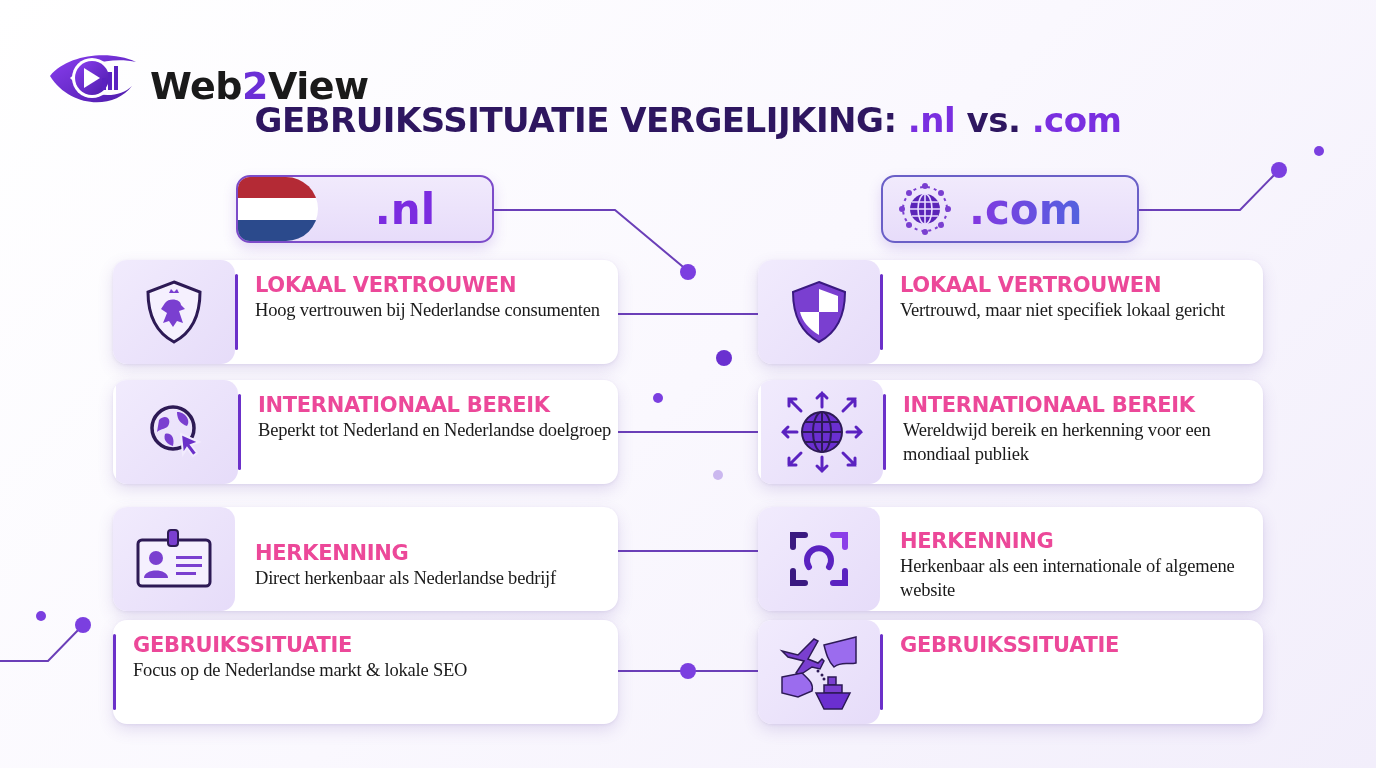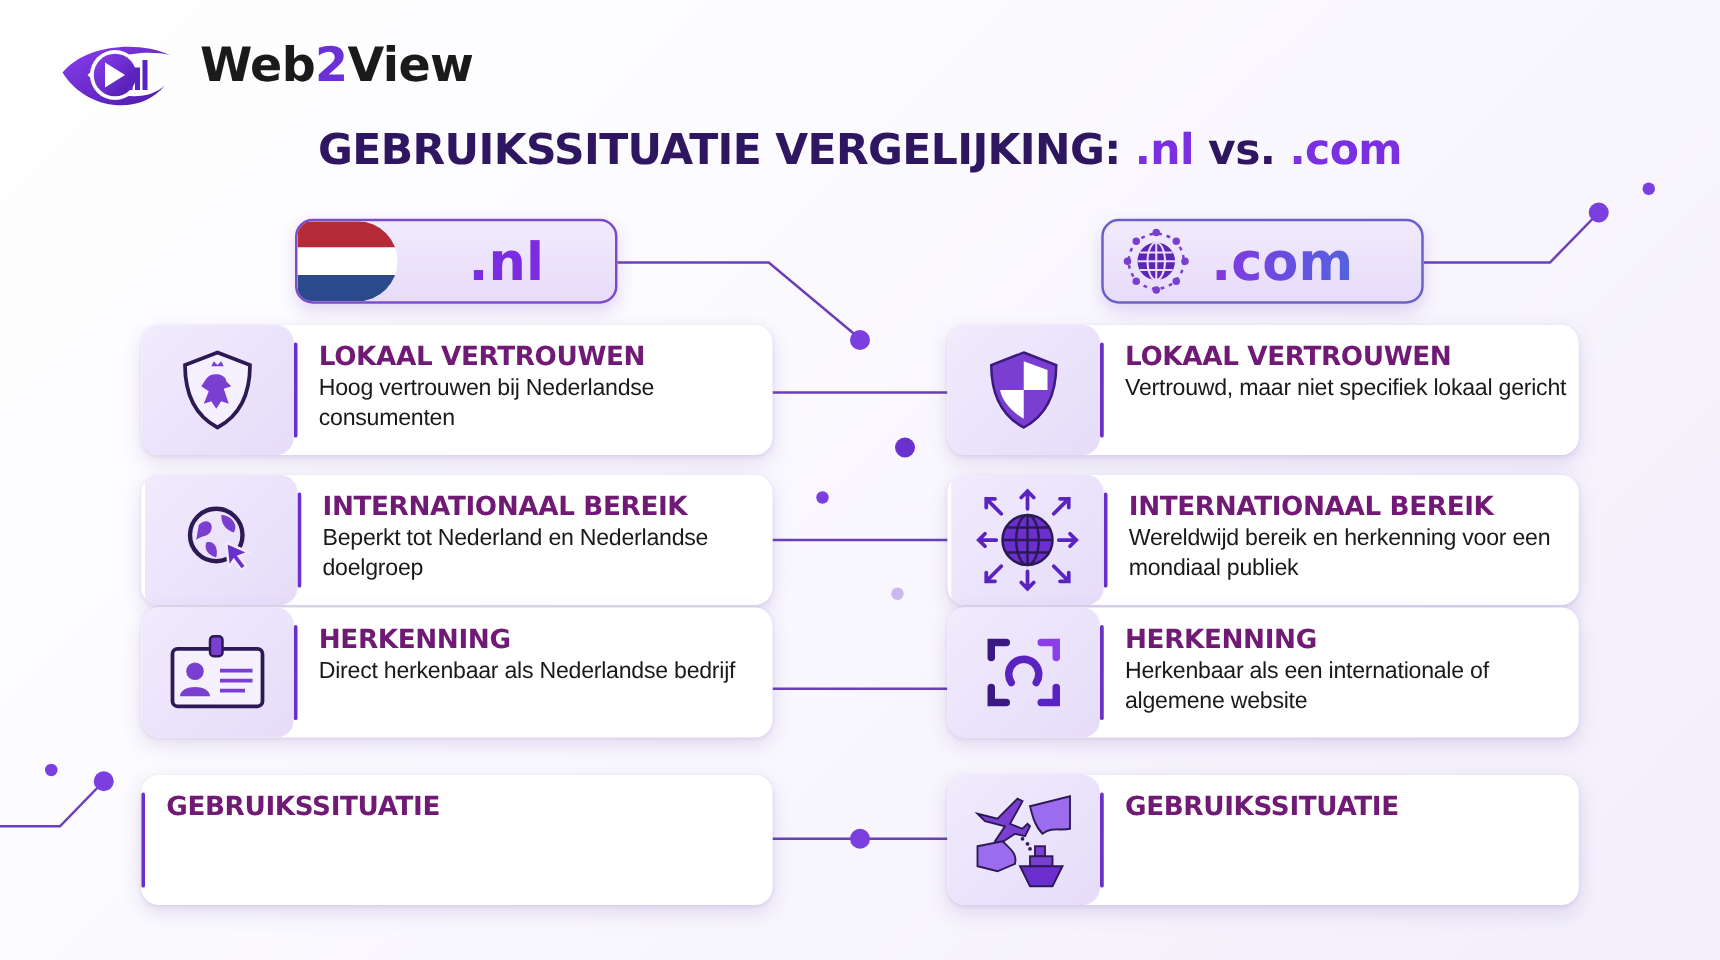--- a/index.html
+++ b/index.html
@@ -3,21 +3,21 @@
 <meta charset="utf-8">
 <style>
   * { box-sizing: border-box; margin: 0; padding: 0; }
   html, body { width: 1376px; height: 768px; overflow: hidden; }
   body {
     font-family: "Liberation Sans", "DejaVu Sans", sans-serif;
     background: linear-gradient(135deg, #ffffff 0%, #faf8fe 50%, #f2eefb 100%);
     position: relative;
     color: #111;
   }
-  .logo { position: absolute; left: 48px; top: 30px; display: flex; align-items: flex-start; gap: 20px; }
+  .logo { position: absolute; left: 48px; top: 48px; display: flex; align-items: flex-end; gap: 10px; }
   .logo svg { display: block; }
   .logo-text { font-size: 38px; font-weight: 700; color: #1a1a1a; letter-spacing: -0.5px; font-family: "DejaVu Sans", sans-serif; }
   .logo-text .two { color: #6b2fd6; }
 
   .title {
     position: absolute; left: 0; right: 0; top: 100px; text-align: center;
     font-family: "DejaVu Sans", sans-serif; font-weight: 700; font-size: 34px;
     color: #2e1660; letter-spacing: -0.5px;
   }
   .title .accent { color: #7a2fe0; }
@@ -54,28 +54,28 @@
   }
   .card .icon-box {
     width: 122px; height: 100%;
     background: linear-gradient(135deg, #f1ebfd 0%, #e6dcf9 100%);
     display: flex; align-items: center; justify-content: center;
     border-top-right-radius: 14px; border-bottom-right-radius: 14px;
     position: relative;
   }
   .card .divider { width: 3px; background: #6b30c9; margin: 14px 0 14px 0; border-radius: 2px; }
   .card .text { padding: 12px 0 0 17px; }
-  .card .heading { font-family: "DejaVu Sans", sans-serif; font-weight: 700; font-size: 21px; color: #701a75; letter-spacing: -0.3px; line-height: 26px; }
-  .card .desc { font-family: Liberation Sans, sans-serif; font-size: 18.5px; color: #1a1a1a; line-height: 24px; letter-spacing: -0.2px; width: 360px; }
+  .card .heading { font-family: "DejaVu Sans", sans-serif; font-weight: 700; font-size: 21px; color: #ec4899; letter-spacing: -0.3px; line-height: 26px; }
+  .card .desc { font-family: Liberation Serif, serif; font-size: 18.5px; color: #1a1a1a; line-height: 24px; letter-spacing: -0.2px; width: 360px; }
 
   .col-left .card { left: 113px; }
   .col-right .card { left: 758px; }
   .row0 { top: 260px; }
   .row1 { top: 380px; justify-content: flex-end; }
-  .row2 { top: 486px; }
+  .row2 { top: 507px; align-items: center; }
   .row3 { top: 620px; }
 </style>
 </head>
 <body>
 
 <svg class="wires" viewBox="0 0 1376 768">
   <g stroke="#6b3fb8" stroke-width="2" fill="none">
     <polyline points="494,210 615,210 688,271"></polyline>
     <polyline points="1139,210 1240,210 1279,170"></polyline>
     <line x1="618" y1="314" x2="758" y2="314"></line>
@@ -206,20 +206,21 @@
     <div class="text">
       <div class="heading">HERKENNING</div>
       <div class="desc">Direct herkenbaar als Nederlandse bedrijf</div>
     </div>
   </div>
 
   <div class="card row3">
     <div class="divider"></div>
     <div class="text">
       <div class="heading">GEBRUIKSSITUATIE</div>
+      <div class="desc">Focus op de Nederlandse markt &amp; lokale SEO</div>
     </div>
   </div>
 </div>
 
 <div class="col-right">
   <div class="card row0">
     <div class="icon-box">
       <svg width="60" height="66" viewBox="0 0 60 66">
         <path d="M30 3 L56 13 C56 38, 47 54, 30 63 C13 54, 4 38, 4 13 Z" fill="#7a3fd0" stroke="#3a1a80" stroke-width="2"></path>
         <path d="M30 10 L49 17 L49 33 L30 33 Z" fill="#ffffff"></path>

